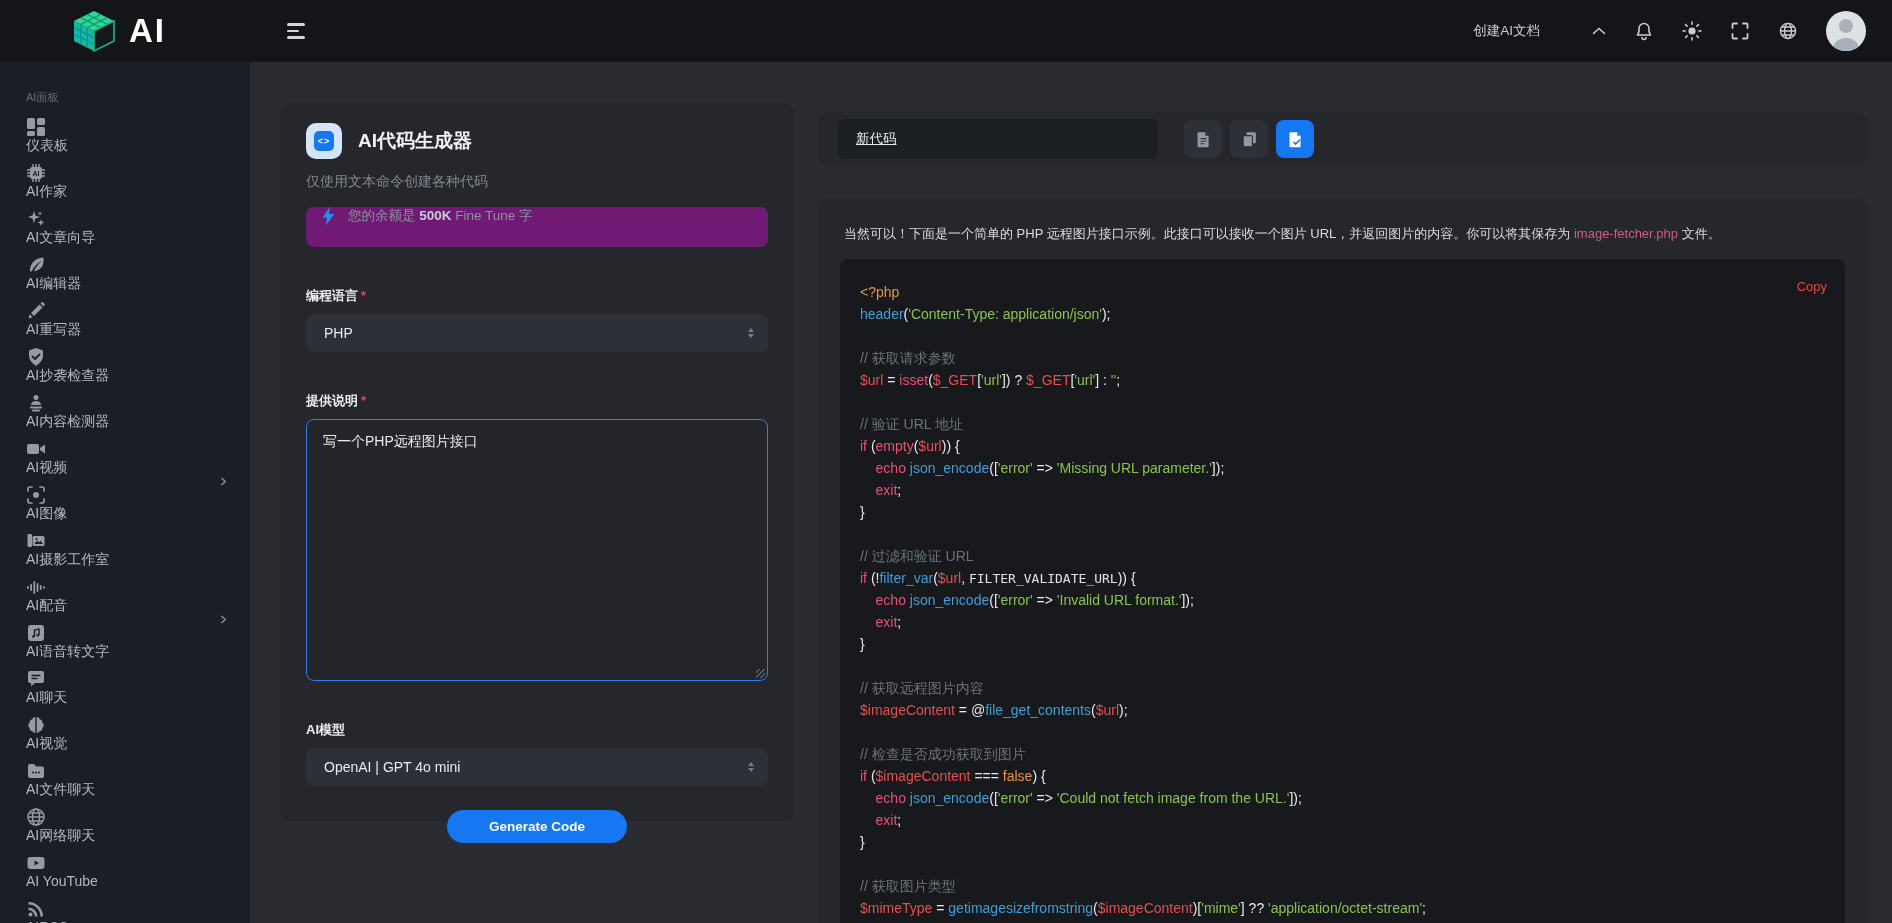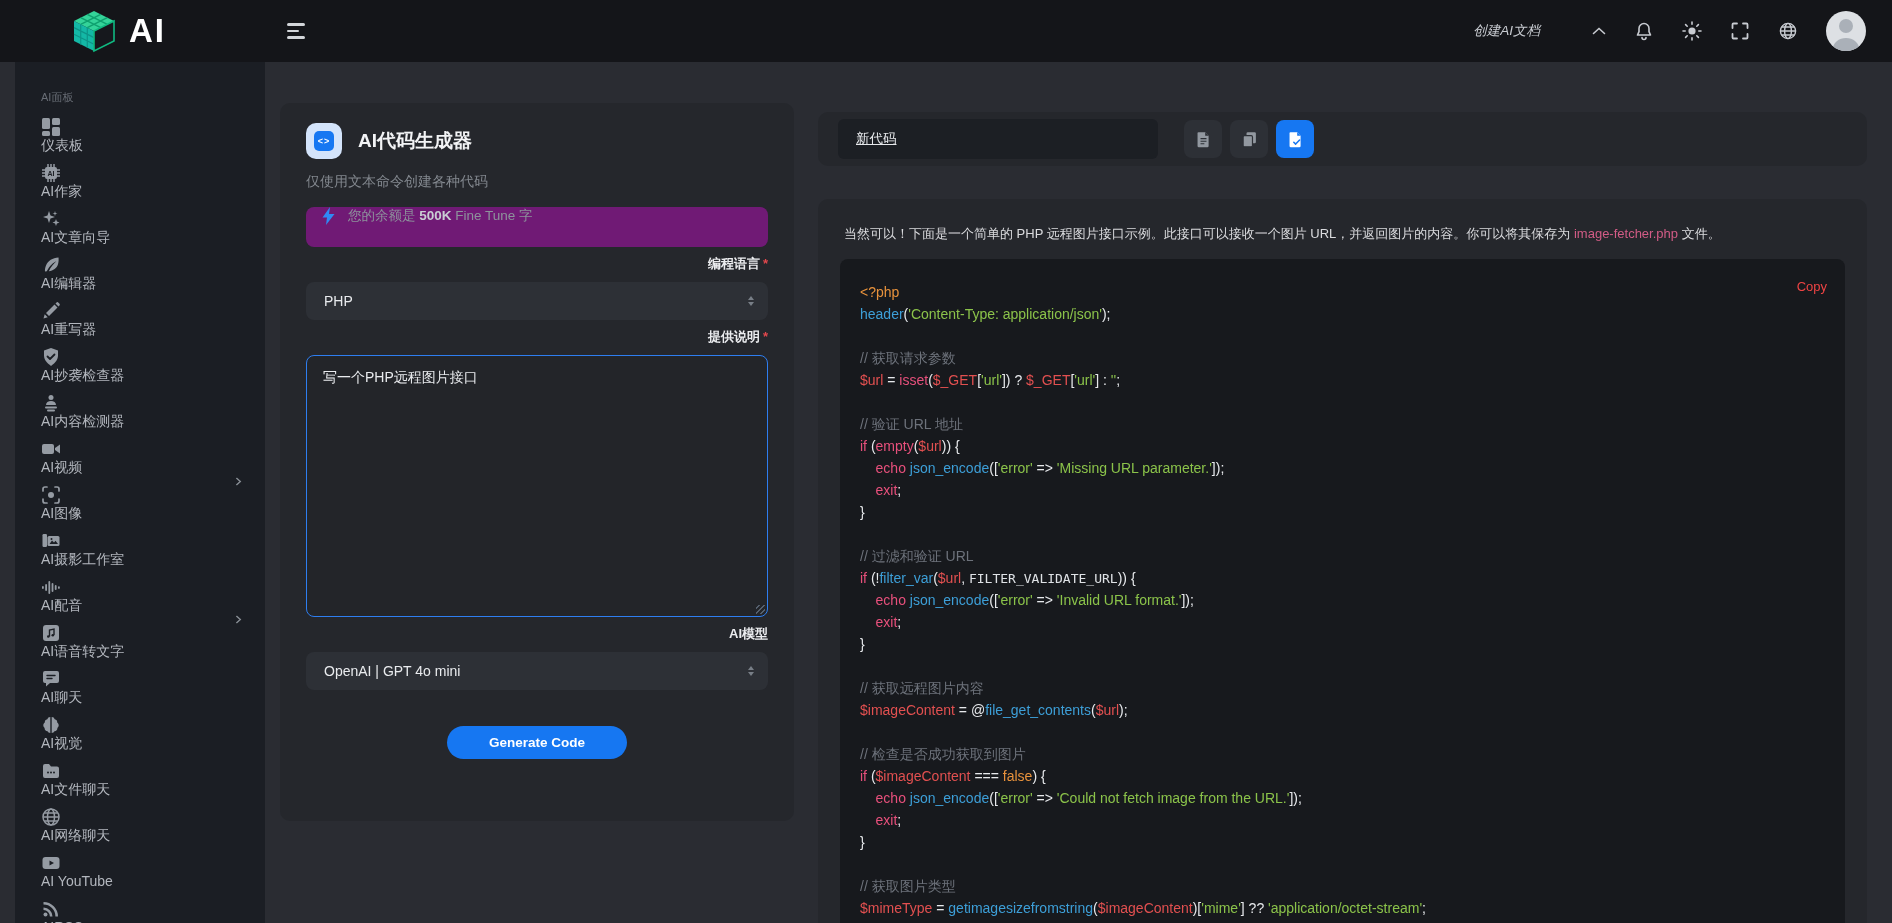--- a/index.html
+++ b/index.html
@@ -12,56 +12,56 @@
   }
   
   .header{position:absolute;top:0;left:0;width:1892px;height:62px;background:#141519;display:flex;align-items:center;z-index:20;}
   .logo{width:250px;display:flex;align-items:center;gap:13px;padding-left:72px;}
   .logo-text{font-size:33px;font-weight:bold;color:#ffffff;letter-spacing:2px;}
   .hamburger{margin-left:37px;background:none;border:none;cursor:pointer;display:flex;flex-direction:column;gap:4px;align-items:flex-start;}
   .hamburger span{display:block;height:2.4px;background:#d3d6da;border-radius:2px;}
   .hamburger span:nth-child(1){width:18px;}
   .hamburger span:nth-child(2){width:12px;}
   .hamburger span:nth-child(3){width:18px;}
-  .header-right{margin-left:auto;display:flex;align-items:center;padding-right:26px;font-style:italic;}
+  .header-right{margin-left:auto;display:flex;align-items:center;padding-right:26px;}
   .doc-link{font-size:13.5px;color:#c8cbd1;cursor:pointer;margin-right:52px;}
   .hicon{width:20px;height:20px;margin-right:28px;color:#c8cbd1;cursor:pointer;display:inline-flex;align-items:center;justify-content:center;}
   .hicon svg{width:100%;height:100%;}
   .hicon.small{width:14px;height:14px;}
   .avatar{width:40px;height:40px;border-radius:50%;background:#dde0e4;overflow:hidden;cursor:pointer;display:inline-flex;align-items:flex-end;justify-content:center;}
   
-  .sidebar{position:absolute;top:62px;left:15px;width:250px;height:861px;background:#1b1e24;padding-top:28px;overflow:hidden;}
+  .sidebar{position:absolute;top:62px;left:0;width:250px;height:861px;background:#1b1e24;padding-top:28px;overflow:hidden;}
   .section-label{font-size:11px;color:#686d75;padding-left:26px;margin-bottom:12px;}
   .nav-item{height:46px;display:flex;align-items:flex-start;padding:0 22px 0 26px;color:#b3b7be;font-size:14px;cursor:pointer;flex-direction:column;}
   .nav-item .nicon{width:20px;height:20px;margin-right:22px;color:#959ba3;flex:none;display:inline-flex;}
   .nav-item .nicon svg{width:100%;height:100%;}
   .nav-item .chev{margin-left:auto;width:9px;height:9px;color:#8a9097;display:inline-flex;}
   .nav-item .chev svg{width:100%;height:100%;}
   
   .card{position:absolute;background:#25272c;border-radius:10px;}
   .form-card{left:280px;top:103px;width:514px;height:718px;padding:20px 26px;}
   .card-head{display:flex;align-items:center;gap:16px;}
   .code-badge{width:36px;height:36px;border-radius:10px;background:#d4e4fb;display:flex;align-items:center;justify-content:center;flex:none;}
   .code-badge .inner{width:20px;height:20px;border-radius:5px;background:#1677f2;color:#fff;font-size:9px;font-weight:bold;display:flex;align-items:center;justify-content:center;letter-spacing:1px;}
   .card-title{font-size:19px;font-weight:bold;color:#f3f4f6;}
   .card-sub{margin-top:14px;font-size:14px;color:#83888f;font-family:Liberation Serif, serif;}
   .balance{margin-top:16px;height:40px;background:#701a75;border-radius:8px;display:flex;align-items:flex-start;gap:12px;padding:0 15px;font-size:13.5px;color:#8d939c;}
   .balance .amt{color:#c9cdd3;font-weight:bold;}
   .bolt{width:15px;height:18px;flex:none;}
-  .field-label{margin-top:8px;font-size:13px;font-weight:bold;color:#ecedf0;text-align:right;}
+  .field-label{margin-top:40px;font-size:13px;font-weight:bold;color:#ecedf0;}
   .req{color:#e5484d;margin-left:3px;}
   .select{margin-top:9px;height:38px;background:#2d3036;border-radius:8px;display:flex;align-items:center;padding:0 14px 0 18px;font-size:14px;color:#e9ebee;cursor:pointer;}
   .caret{display:flex;flex-direction:column;gap:2.5px;margin-left:auto;}
   .caret i{display:block;width:0;height:0;border-left:3.5px solid transparent;border-right:3.5px solid transparent;}
   .caret .up{border-bottom:4px solid #787e87;}
   .caret .down{border-top:4px solid #787e87;}
   .textarea{margin-top:9px;height:262px;border:1px solid #2e7ef0;border-radius:8px;background:#232529;padding:13px 16px;font-size:14px;color:#e9ebee;position:relative;cursor:text;}
   .textarea::after{content:"";position:absolute;right:2px;bottom:2px;width:9px;height:9px;
      background:repeating-linear-gradient(135deg,transparent 0 2px,#55606e 2px 3.5px);}
-  .gen-btn{display:block;margin:36px auto 0;width:180px;height:33px;border:none;border-radius:17px;background:#1677f2;color:#fff;font-size:13.5px;font-weight:bold;cursor:pointer;font-family:"Liberation Sans",sans-serif;}
+  .gen-btn{display:block;margin:24px auto 0;width:180px;height:33px;border:none;border-radius:17px;background:#1677f2;color:#fff;font-size:13.5px;font-weight:bold;cursor:pointer;font-family:"Liberation Sans",sans-serif;}
   
   .top-card{left:818px;top:112px;width:1049px;height:54px;padding:7px 20px;display:flex;align-items:center;}
   .name-input{width:320px;height:40px;background:#1c1f24;border:none;border-radius:6px;color:#e6e8eb;font-size:13.5px;padding:0 18px;font-family:"Liberation Sans",sans-serif;text-decoration:underline;}
   .out-btns{display:flex;gap:8px;margin-left:26px;}
   .icon-btn{width:38px;height:38px;border:none;border-radius:8px;background:#2d3036;color:#9298a0;cursor:pointer;display:flex;align-items:center;justify-content:center;}
   .icon-btn svg{width:17px;height:17px;}
   .icon-btn.primary{background:#1677f2;color:#ffffff;}
   .result-card{left:818px;top:199px;width:1049px;height:800px;padding:26px 22px;}
   .ai-message{font-size:13px;color:#dadbde;white-space:nowrap;padding-left:4px;}
   .inline-code{color:#d25c86;}

